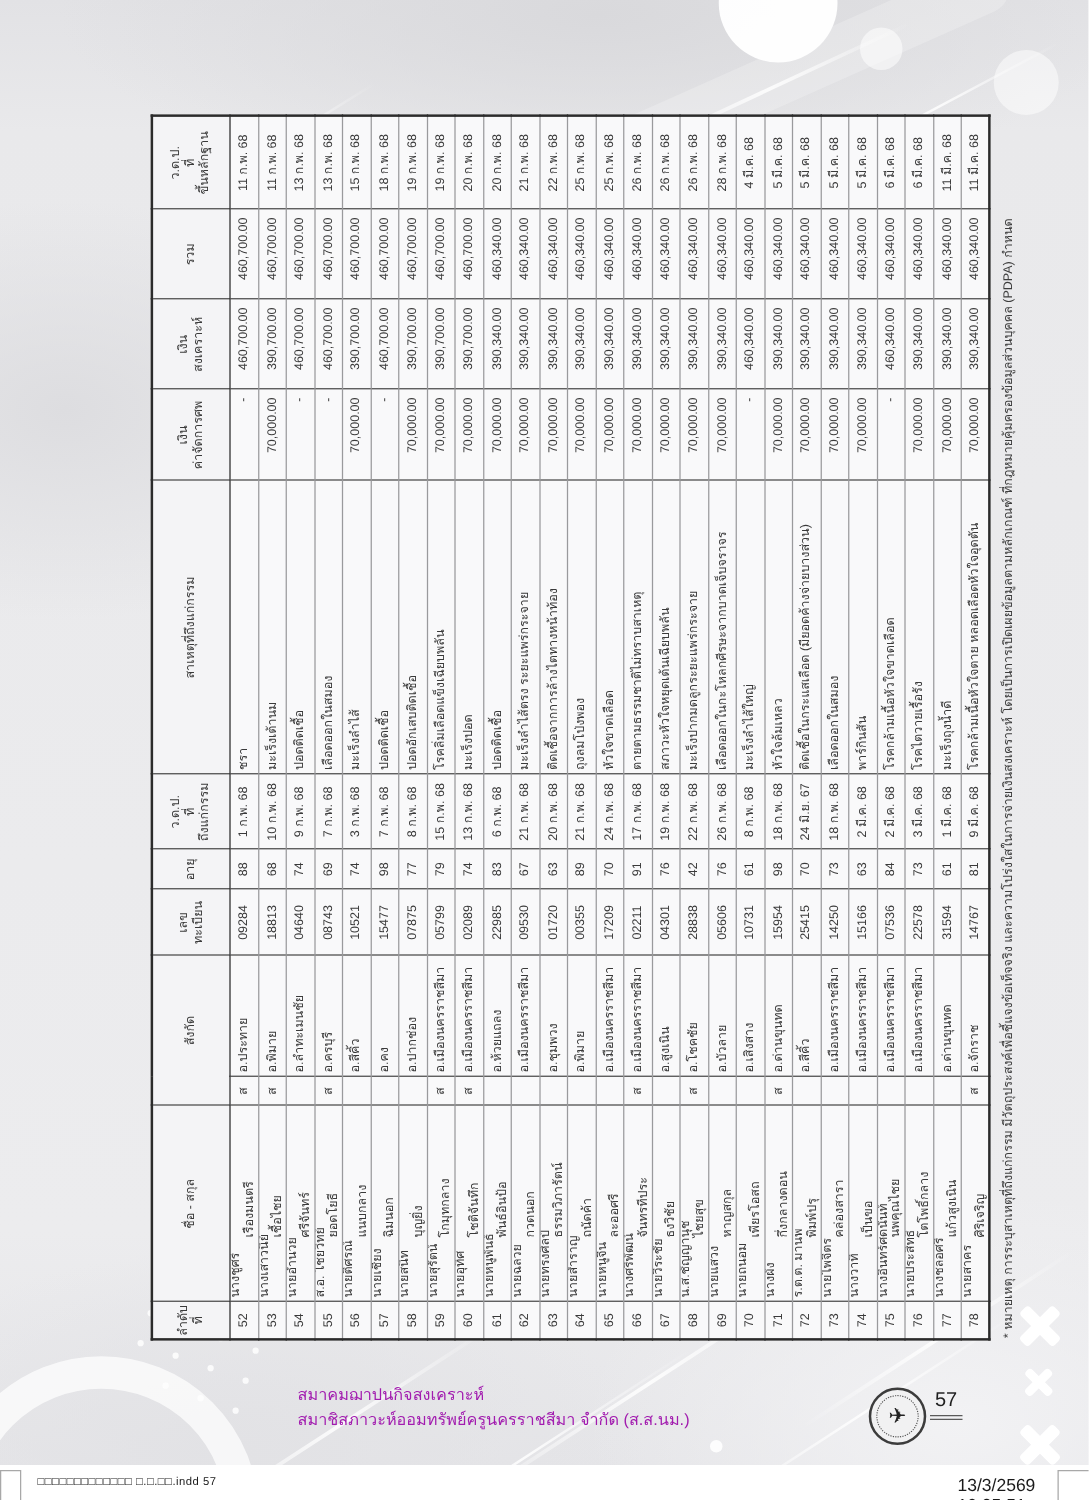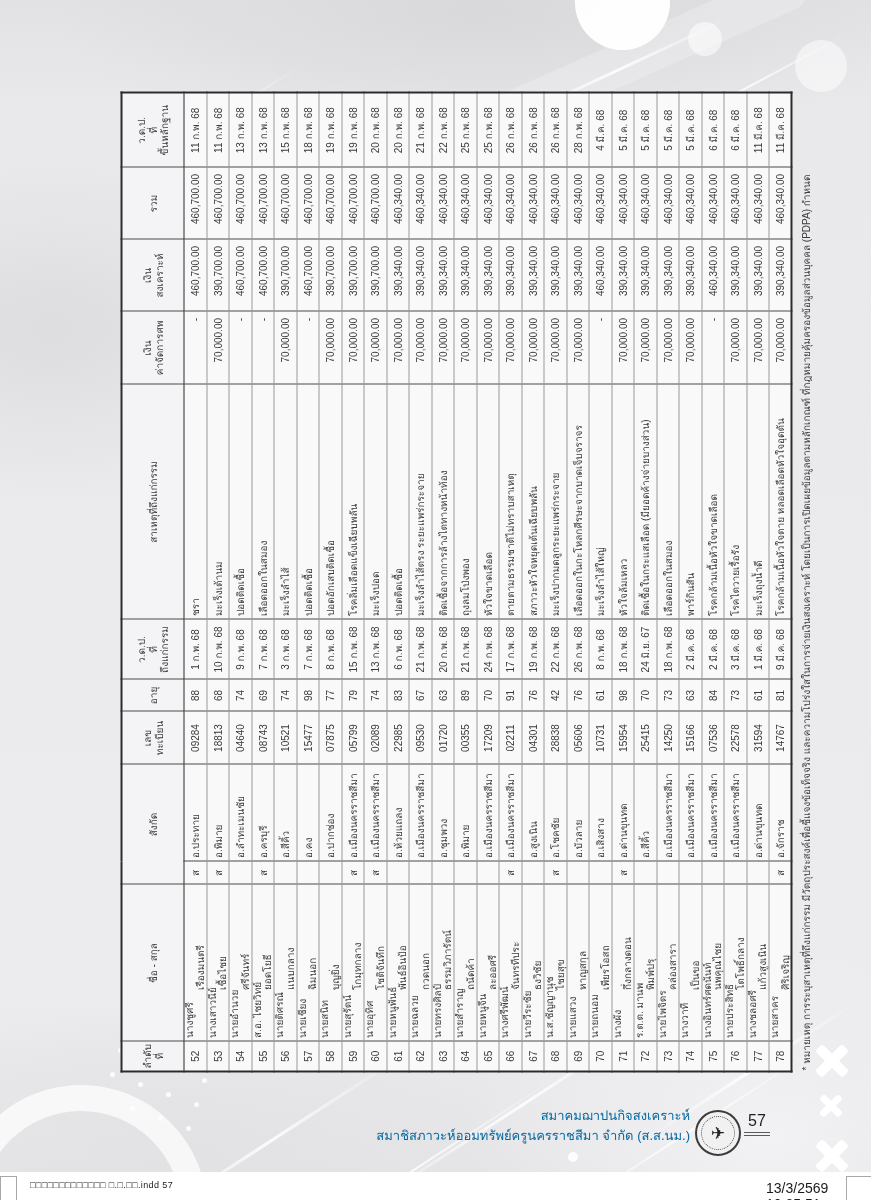--- a/index.html
+++ b/index.html
@@ -42,22 +42,22 @@
   col.c-reg{width:53px}col.c-age{width:32px}col.c-ddate{width:60px}col.c-cause{width:235px}
   col.c-fee{width:73px}col.c-welfare{width:72px}col.c-total{width:72px}col.c-fdate{width:75px}
   td.c-no,td.c-flag,td.c-reg,td.c-age,td.c-ddate,td.c-fdate{text-align:center;}
   td.num{text-align:right;padding-right:6px;}
   td.c-affil,td.c-cause{text-align:left;padding-left:3px;}
   td.c-name{padding-left:3px;}
   .given,.surname{font-size:10px;line-height:10.5px;white-space:nowrap;}
   .surname{padding-left:48px;}
   .footnote{position:absolute;left:2px;top:678px;width:975px;font-size:10px;color:#3d3d3d;white-space:nowrap;}
   
-  .assoc{position:absolute;left:238px;top:1106px;width:452px;text-align:right;
-         font-size:13px;line-height:20px;color:#0369a1;}
+  .assoc{position:absolute;left:238px;top:1106px;width:452px;text-align:left;
+         font-size:13px;line-height:20px;color:#a21caf;}
   .logo{position:absolute;left:695px;top:1110px;width:46px;height:46px;border-radius:50%;
         border:2px solid #3c3c3c;background:#f1f1f2;box-sizing:border-box;}
   .logo .inner{position:absolute;left:4px;top:4px;right:4px;bottom:4px;border-radius:50%;
         border:1px dotted #555;display:flex;align-items:center;justify-content:center;
         font-size:17px;color:#222;}
   .page-num{position:absolute;left:744px;top:1112px;font-size:16px;color:#1f1f1f;
         border-bottom:4px double #5a5a5a;padding:0 4px 2px 4px;}
   .corner-box{position:absolute;background:#fff;border:1px solid #a8a8a8;}
   .print-left{position:absolute;left:30px;top:1180px;font-size:9px;color:#1a1a1a;letter-spacing:.4px;}
   .print-right{position:absolute;left:766px;top:1180px;font-size:14px;color:#1a1a1a;}

